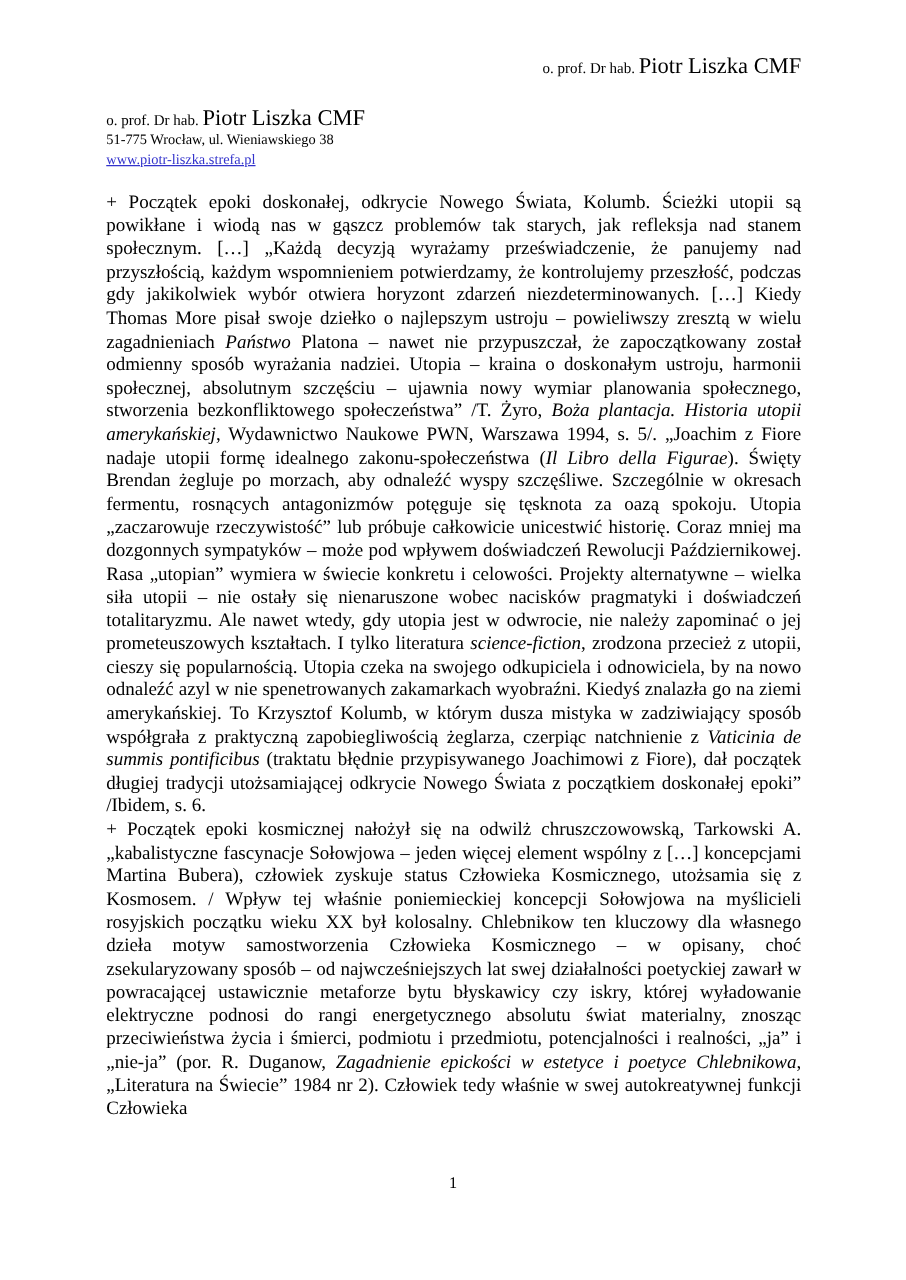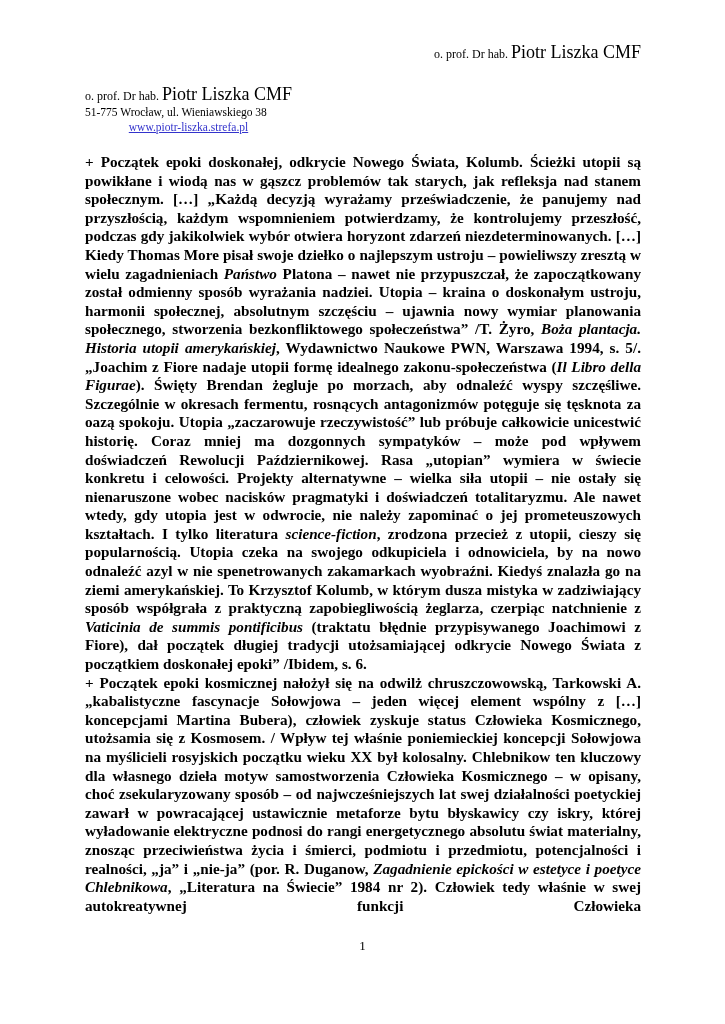--- a/index.html
+++ b/index.html
@@ -39,36 +39,34 @@
   .author-line {
     margin: 0 0 1px 0;
   }
   .author-address {
     font-size: 11.5px;
     margin: 1px 0 0 0;
   }
   .author-website {
     font-size: 11.5px;
     margin: 2px 0 0 0;
-    text-align: center;
   }
   .author-website a, .link-style {
     color: var(--color-link, #3333cc);
     text-decoration: underline;
     cursor: pointer;
   }
   .document-body {
     position: absolute;
     top: 153px;
     left: 85px;
     width: 556px;
     font-size: 15.2px;
     line-height: 18.6px;
     text-align: justify;
-    font-weight: bold;
   }
   .document-body p {
     margin: 0;
     padding: 0;
   }
   .document-body p.justify-last {
     text-align-last: justify;
   }
   .italic {
     font-style: italic;

